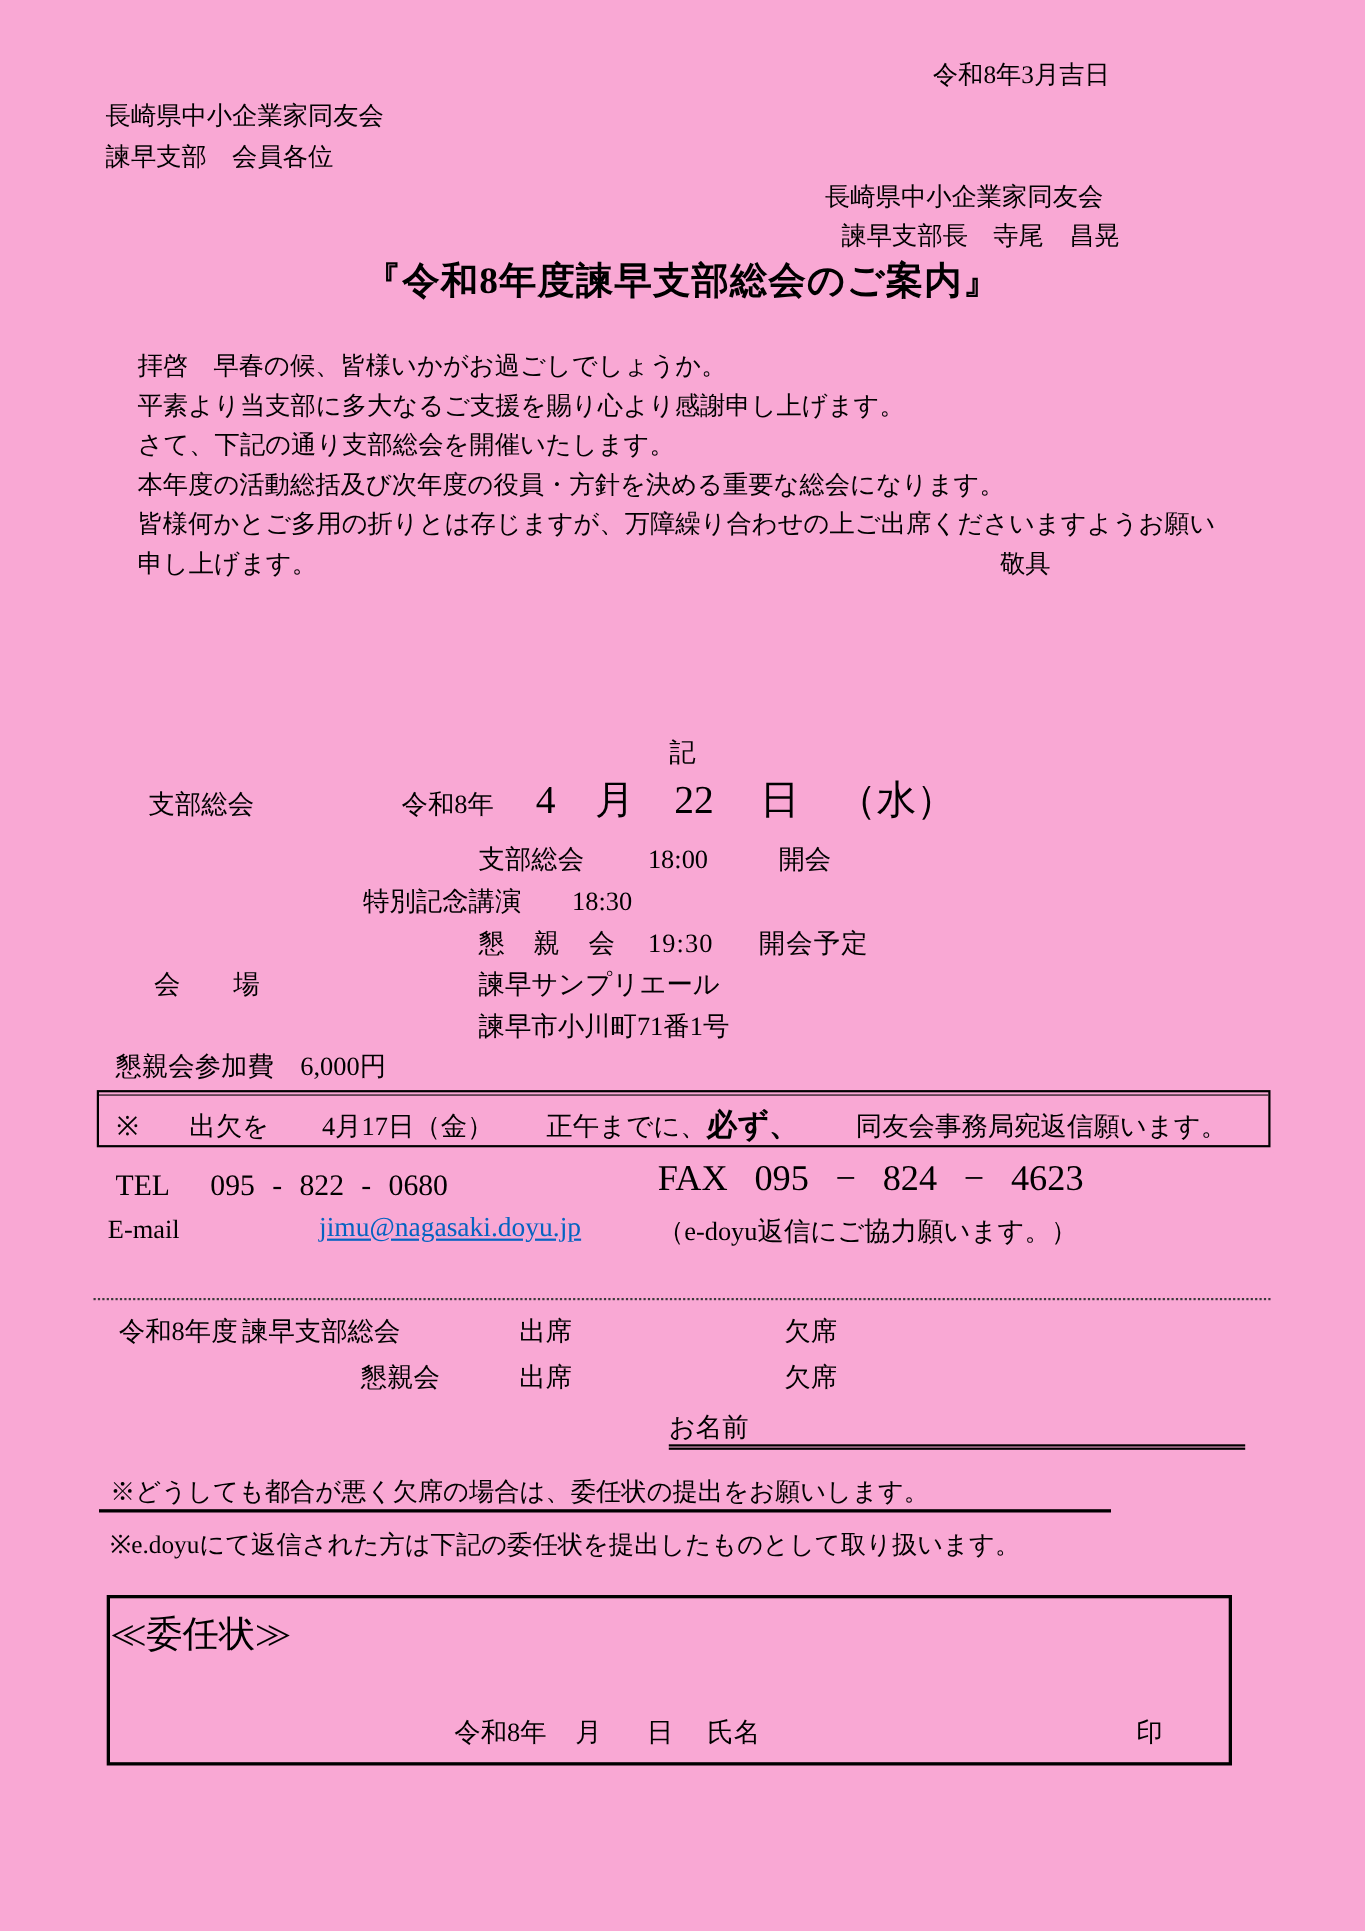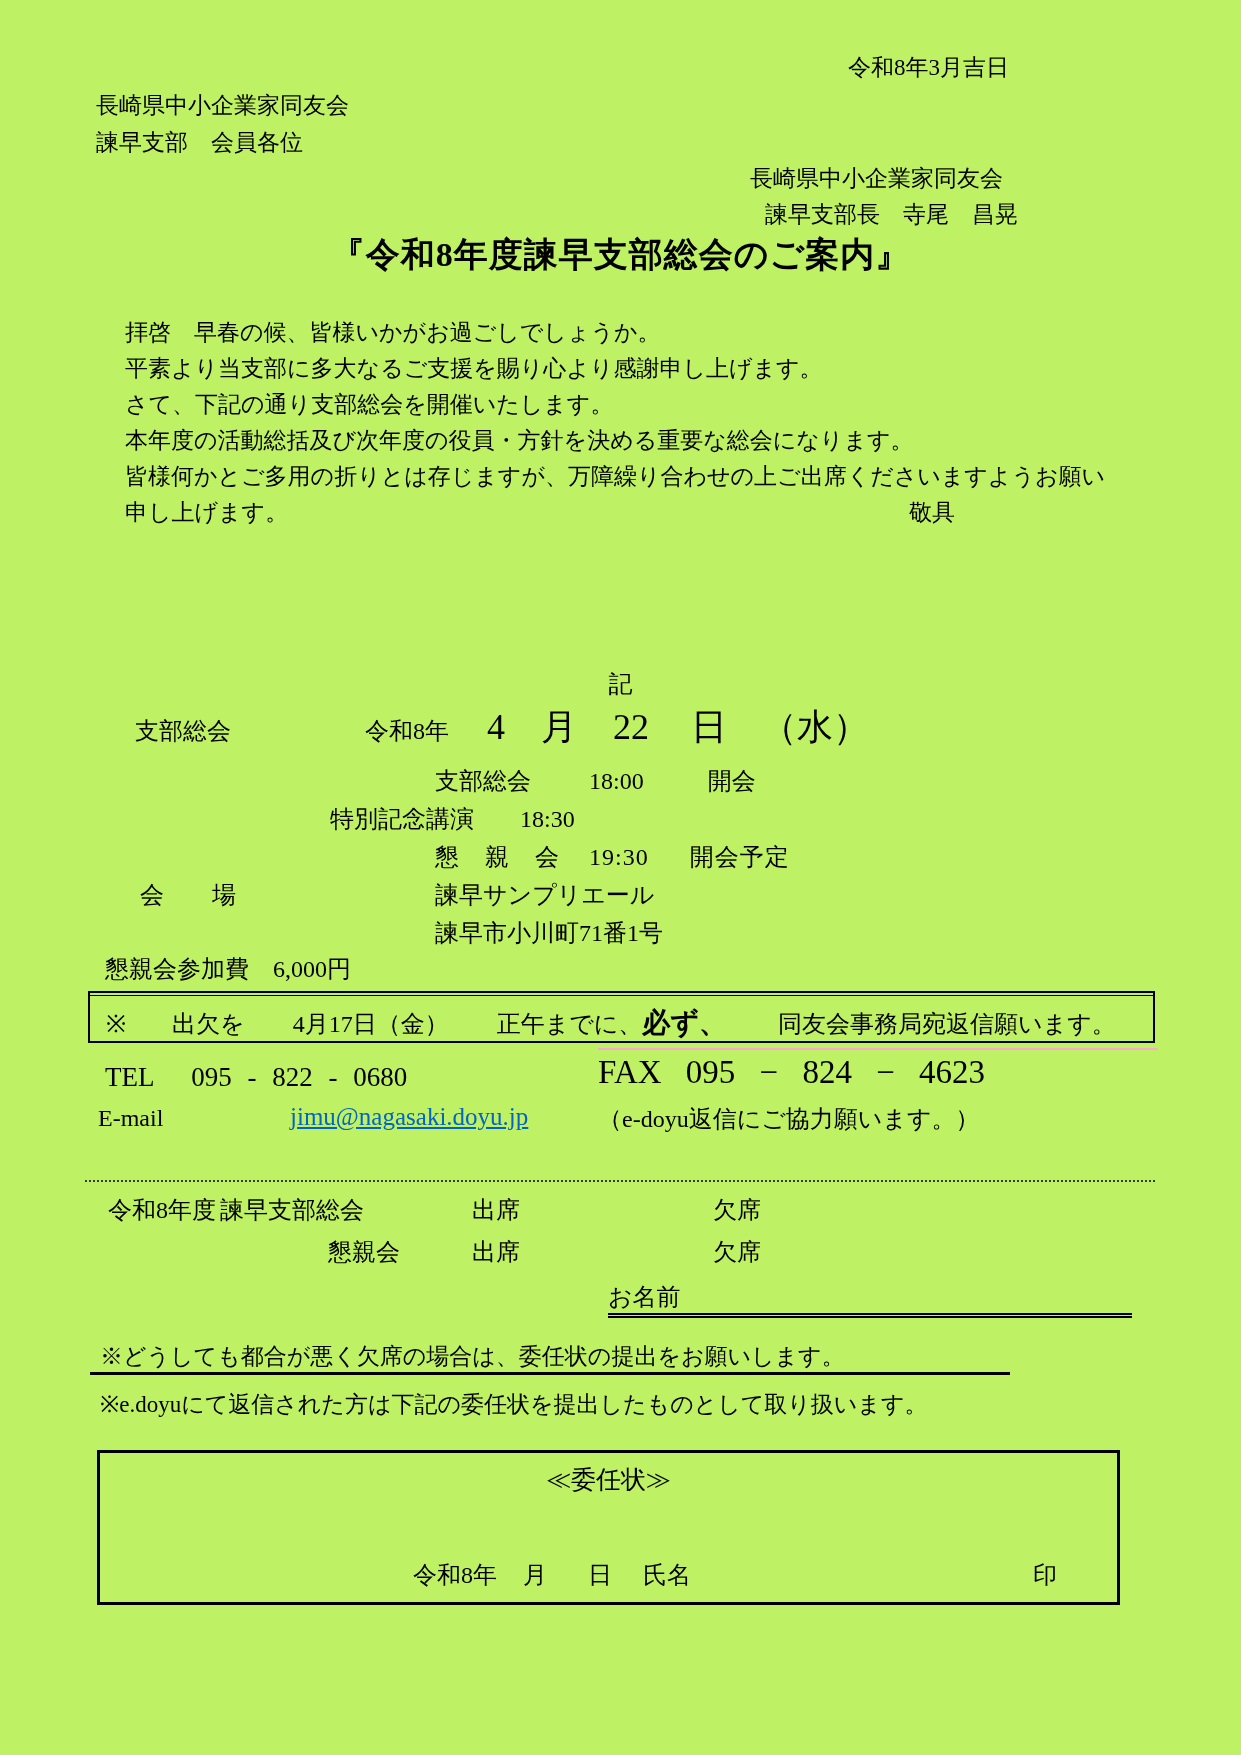--- a/index.html
+++ b/index.html
@@ -1,18 +1,18 @@
 <!DOCTYPE html>
 <html><head>
 <meta charset="utf-8">
 <style>
   html,body { margin:0; padding:0; background:#e8e8e8; }
   .page {
     position:relative; width:1241px; height:1755px; margin:0 auto;
-    background:#bef264; color:#000;
+    background:#f9a8d4; color:#000;
     font-family:"Liberation Serif","DejaVu Serif",serif;
     overflow:hidden; box-sizing:border-box;
   }
   .abs { position:absolute; white-space:nowrap; }
 
   .issue-date   { top:52px;  right:232px; font-size:23px; }
   .recipient-org{ top:90px;  left:96px;  font-size:23px; }
   .recipient    { top:127px; left:96px;  font-size:23px; }
   .sender-org   { top:163px; left:750px; font-size:23px; }
   .sender-title { top:199px; left:765px; font-size:23px; }
@@ -77,21 +77,21 @@
   .form-att2   { top:1236px; left:472px; font-size:24px; }
   .form-abs2   { top:1236px; left:713px; font-size:24px; }
   .form-name   { top:1281px; left:608px; font-size:24px; }
   .name-line   { top:1313px; left:608px; width:524px; border-bottom:5px double #000; height:0; }
 
   .note1 { top:1341px; left:100px; font-size:23px; }
   .note1-line { top:1372px; left:90px; width:920px; border-top:3px solid #000; height:0; }
   .note2 { top:1387px; left:100px; font-size:23px; }
 
   .proxy-box { top:1450px; left:97px; width:1023px; height:155px; border:3px solid #000; box-sizing:border-box; }
-  .proxy-title { position:absolute; top:10px; left:0; width:100%; text-align:center; font-size:25px; }
+  .proxy-title { position:absolute; top:10px; left:0; width:100%; text-align:left; font-size:33px; }
   .proxy-body  { position:absolute; top:48px; left:0; width:100%; text-align:center; font-size:25px; white-space:nowrap; }
   .proxy-era   { position:absolute; top:106px; left:313px; font-size:24px; }
   .proxy-month { position:absolute; top:106px; left:423px; font-size:24px; }
   .proxy-day   { position:absolute; top:106px; left:488px; font-size:24px; }
   .proxy-name  { position:absolute; top:106px; left:543px; font-size:24px; }
   .proxy-seal  { position:absolute; top:106px; left:933px; font-size:24px; }
 </style>
 </head>
 <body>
 

